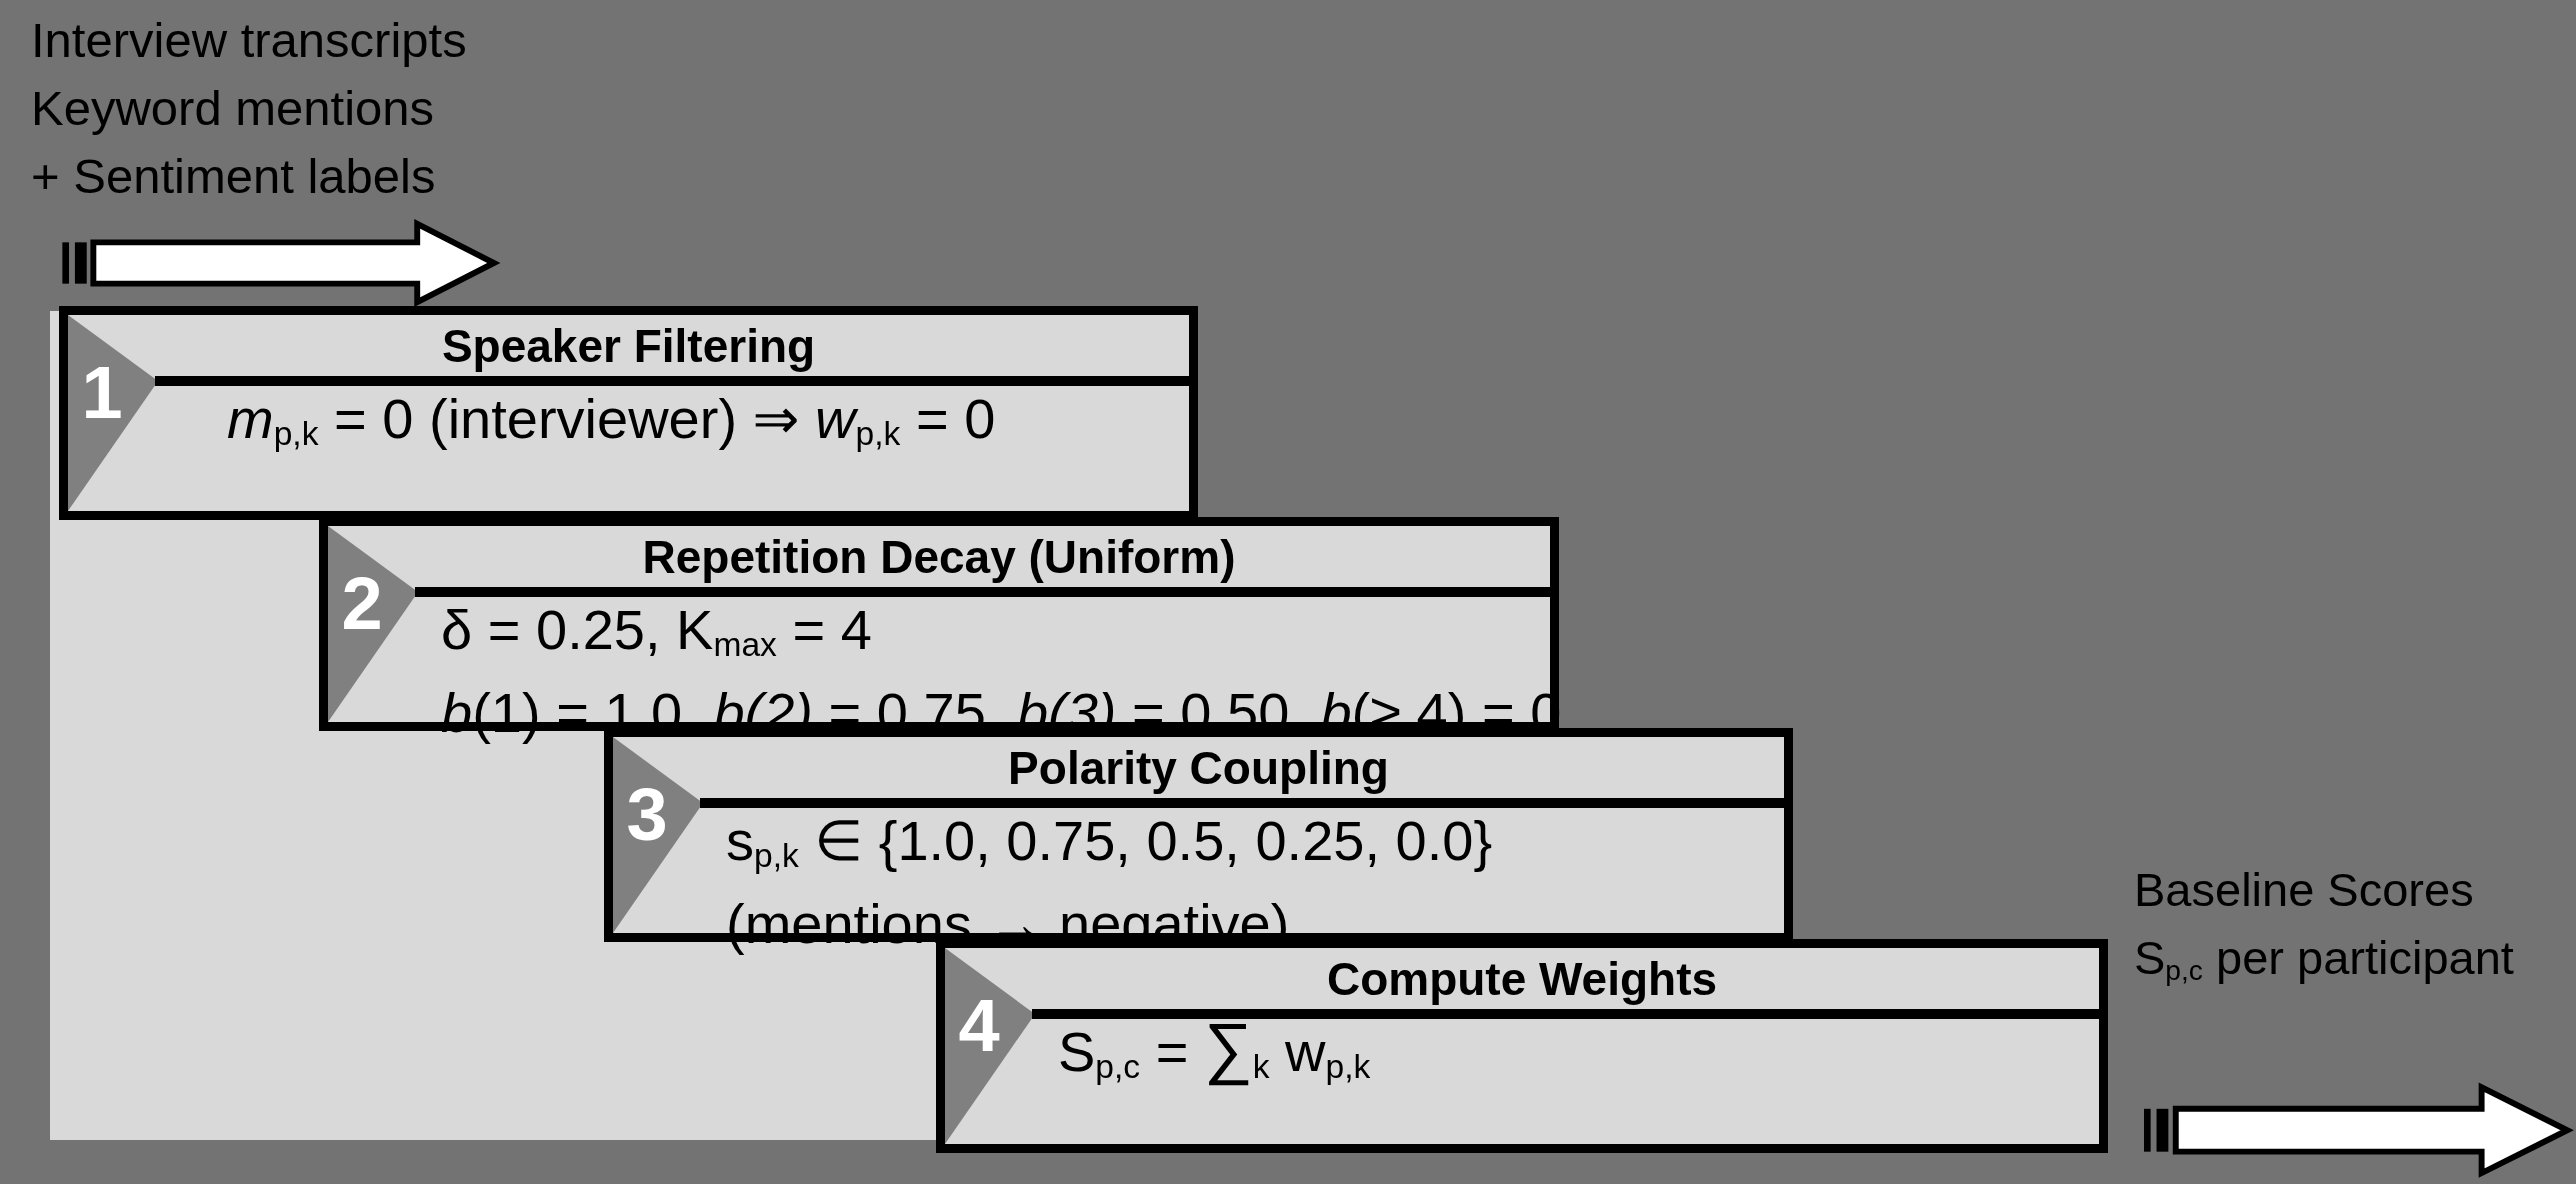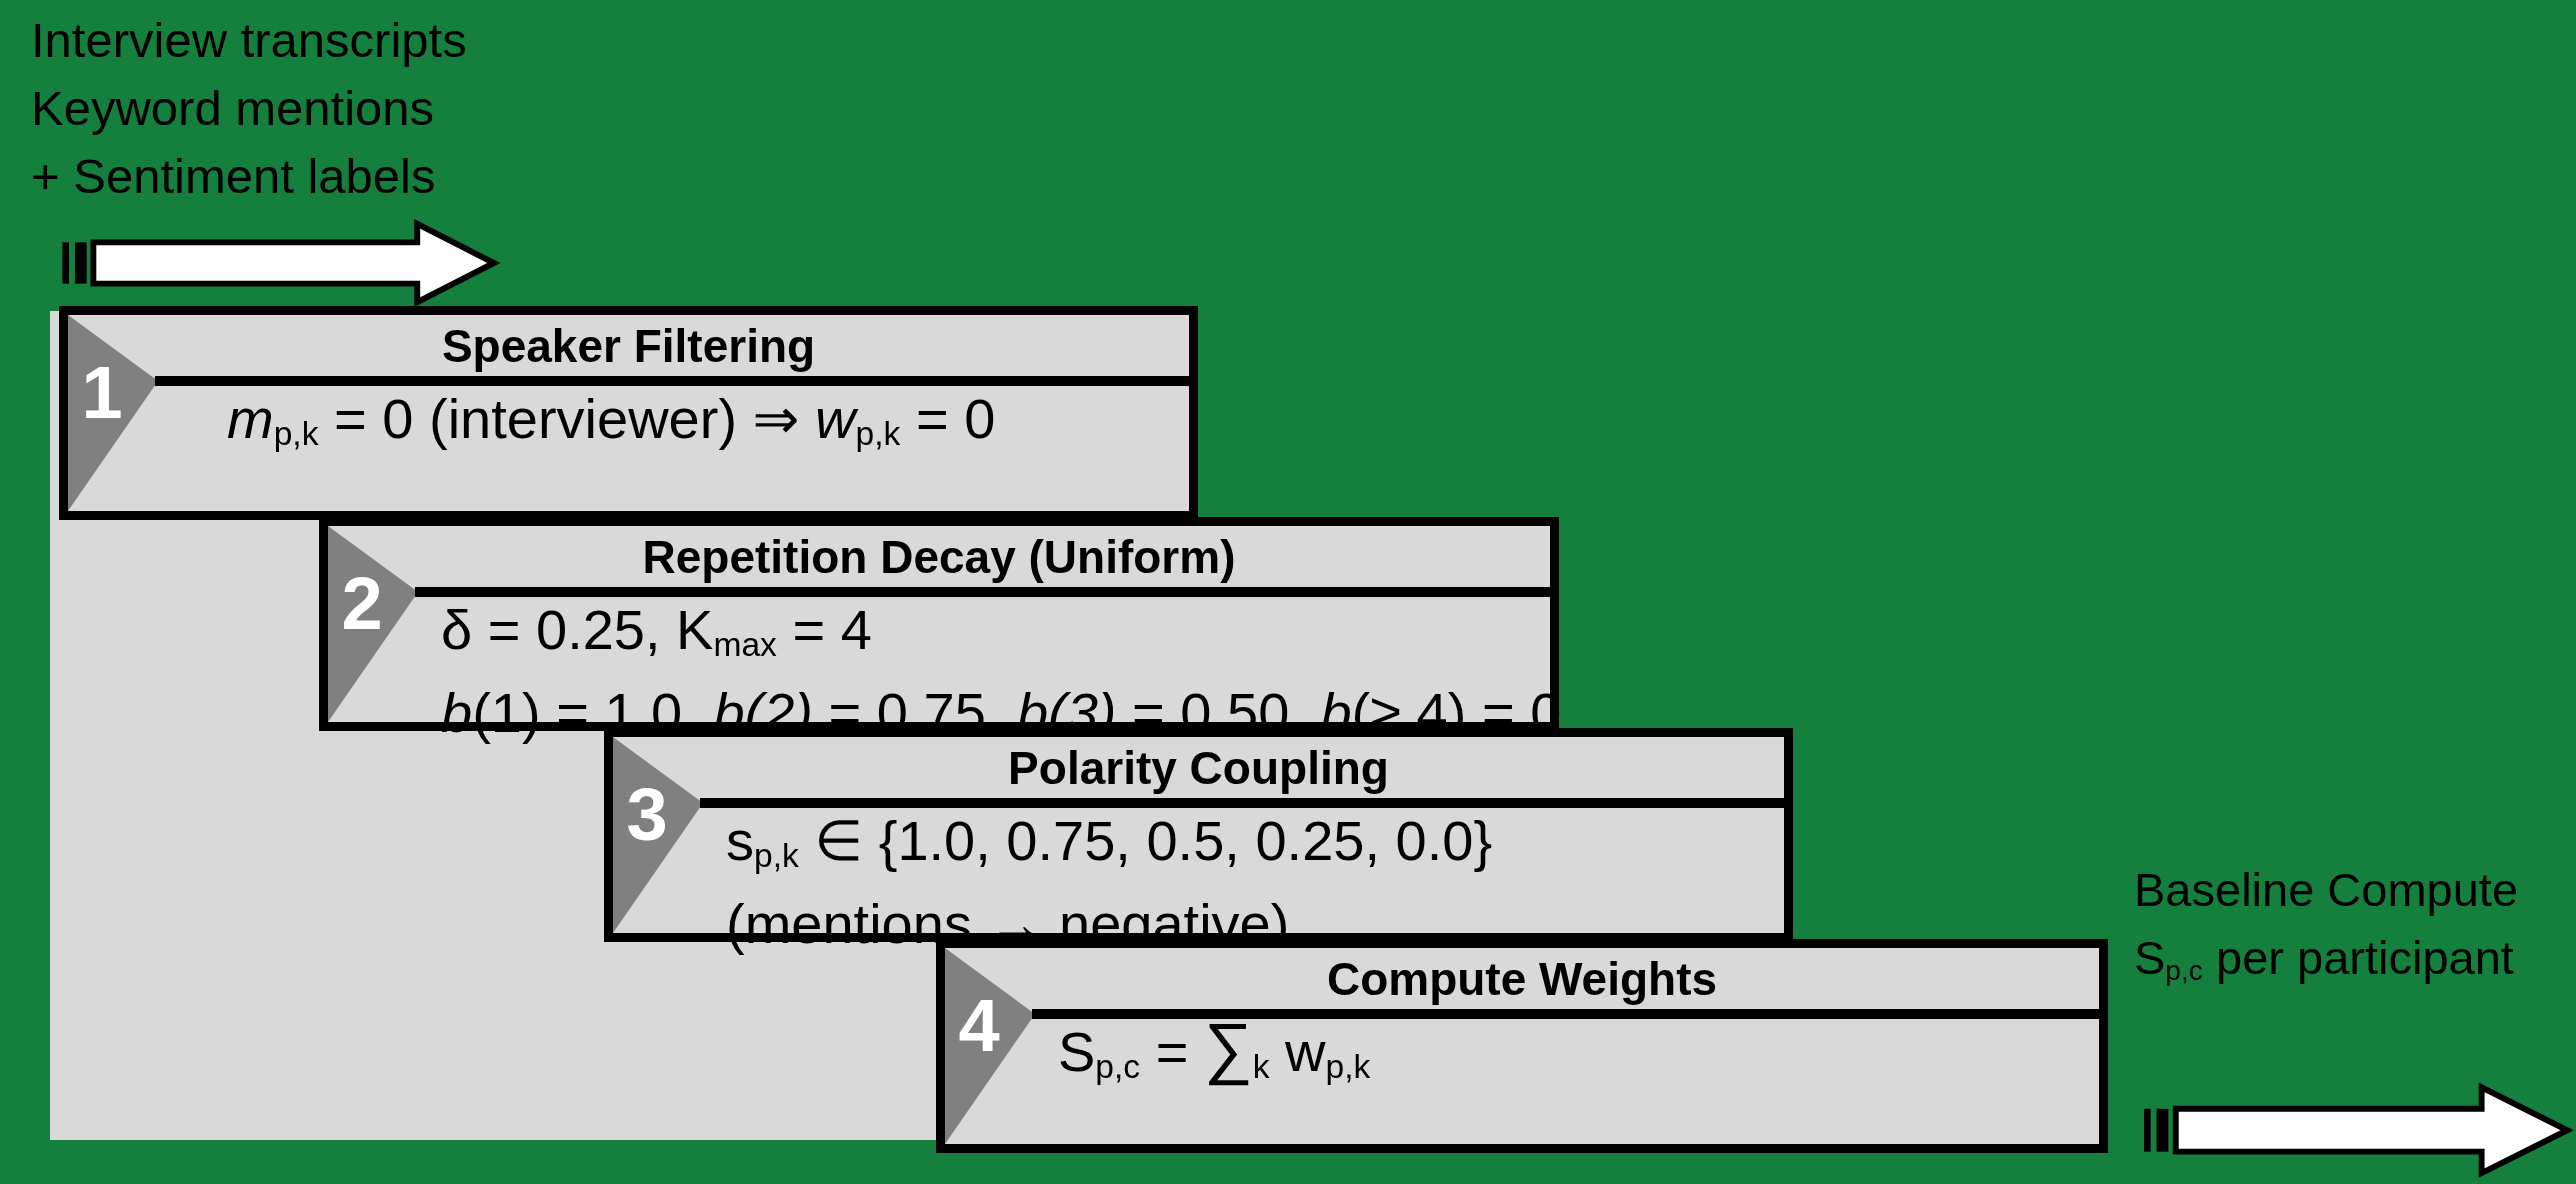--- a/index.html
+++ b/index.html
@@ -1,17 +1,17 @@
 <!DOCTYPE html>
 <html style="font-size:12px"><head>
 <meta charset="utf-8">
 <style>
   html,body{margin:0;padding:0;background:#ffffff;}
   #canvas{
-    position:relative;width:2576px;height:1185px;background:#15803d;
+    position:relative;width:2576px;height:1185px;background:#737373;
     overflow:hidden;font-family:"Liberation Sans", sans-serif;color:#000;
   }
   
   .backdrop{
     position:absolute;left:50px;top:311px;width:893px;height:829px;
     background:#d9d9d9;
   }
   
   .box{
     position:absolute;box-sizing:border-box;background:#d9d9d9;
@@ -103,21 +103,21 @@
     </svg>
     <div class="badge">4</div>
     <div class="title">Compute Weights</div>
     <div class="divider"></div>
     <div class="body">
       <div class="formula"><span>S</span><span class="seg-s">p,c</span><span> = </span><span class="seg-b">∑</span><span class="seg-s">k</span><span> w</span><span class="seg-s">p,k</span></div>
     </div>
   </div>
 
   <div class="flabel out" style="left:2134px;top:856px;">
-    <div><span>Baseline Compute</span></div>
+    <div><span>Baseline Scores</span></div>
     <div><span>S</span><span class="seg-s">p,c</span><span> per participant</span></div>
   </div>
 
   <svg class="arrow" style="left:2141px;top:1080px;" width="433" height="99" viewBox="0 0 584 134">
     <rect class="stripe" x="3" y="39" width="9" height="58"></rect>
     <rect class="stripe" x="20" y="39" width="16" height="58"></rect>
     <polygon class="outline" points="46,39 460,39 460,10 576,68 460,126 460,97 46,97"></polygon>
   </svg>
 
 </div>

